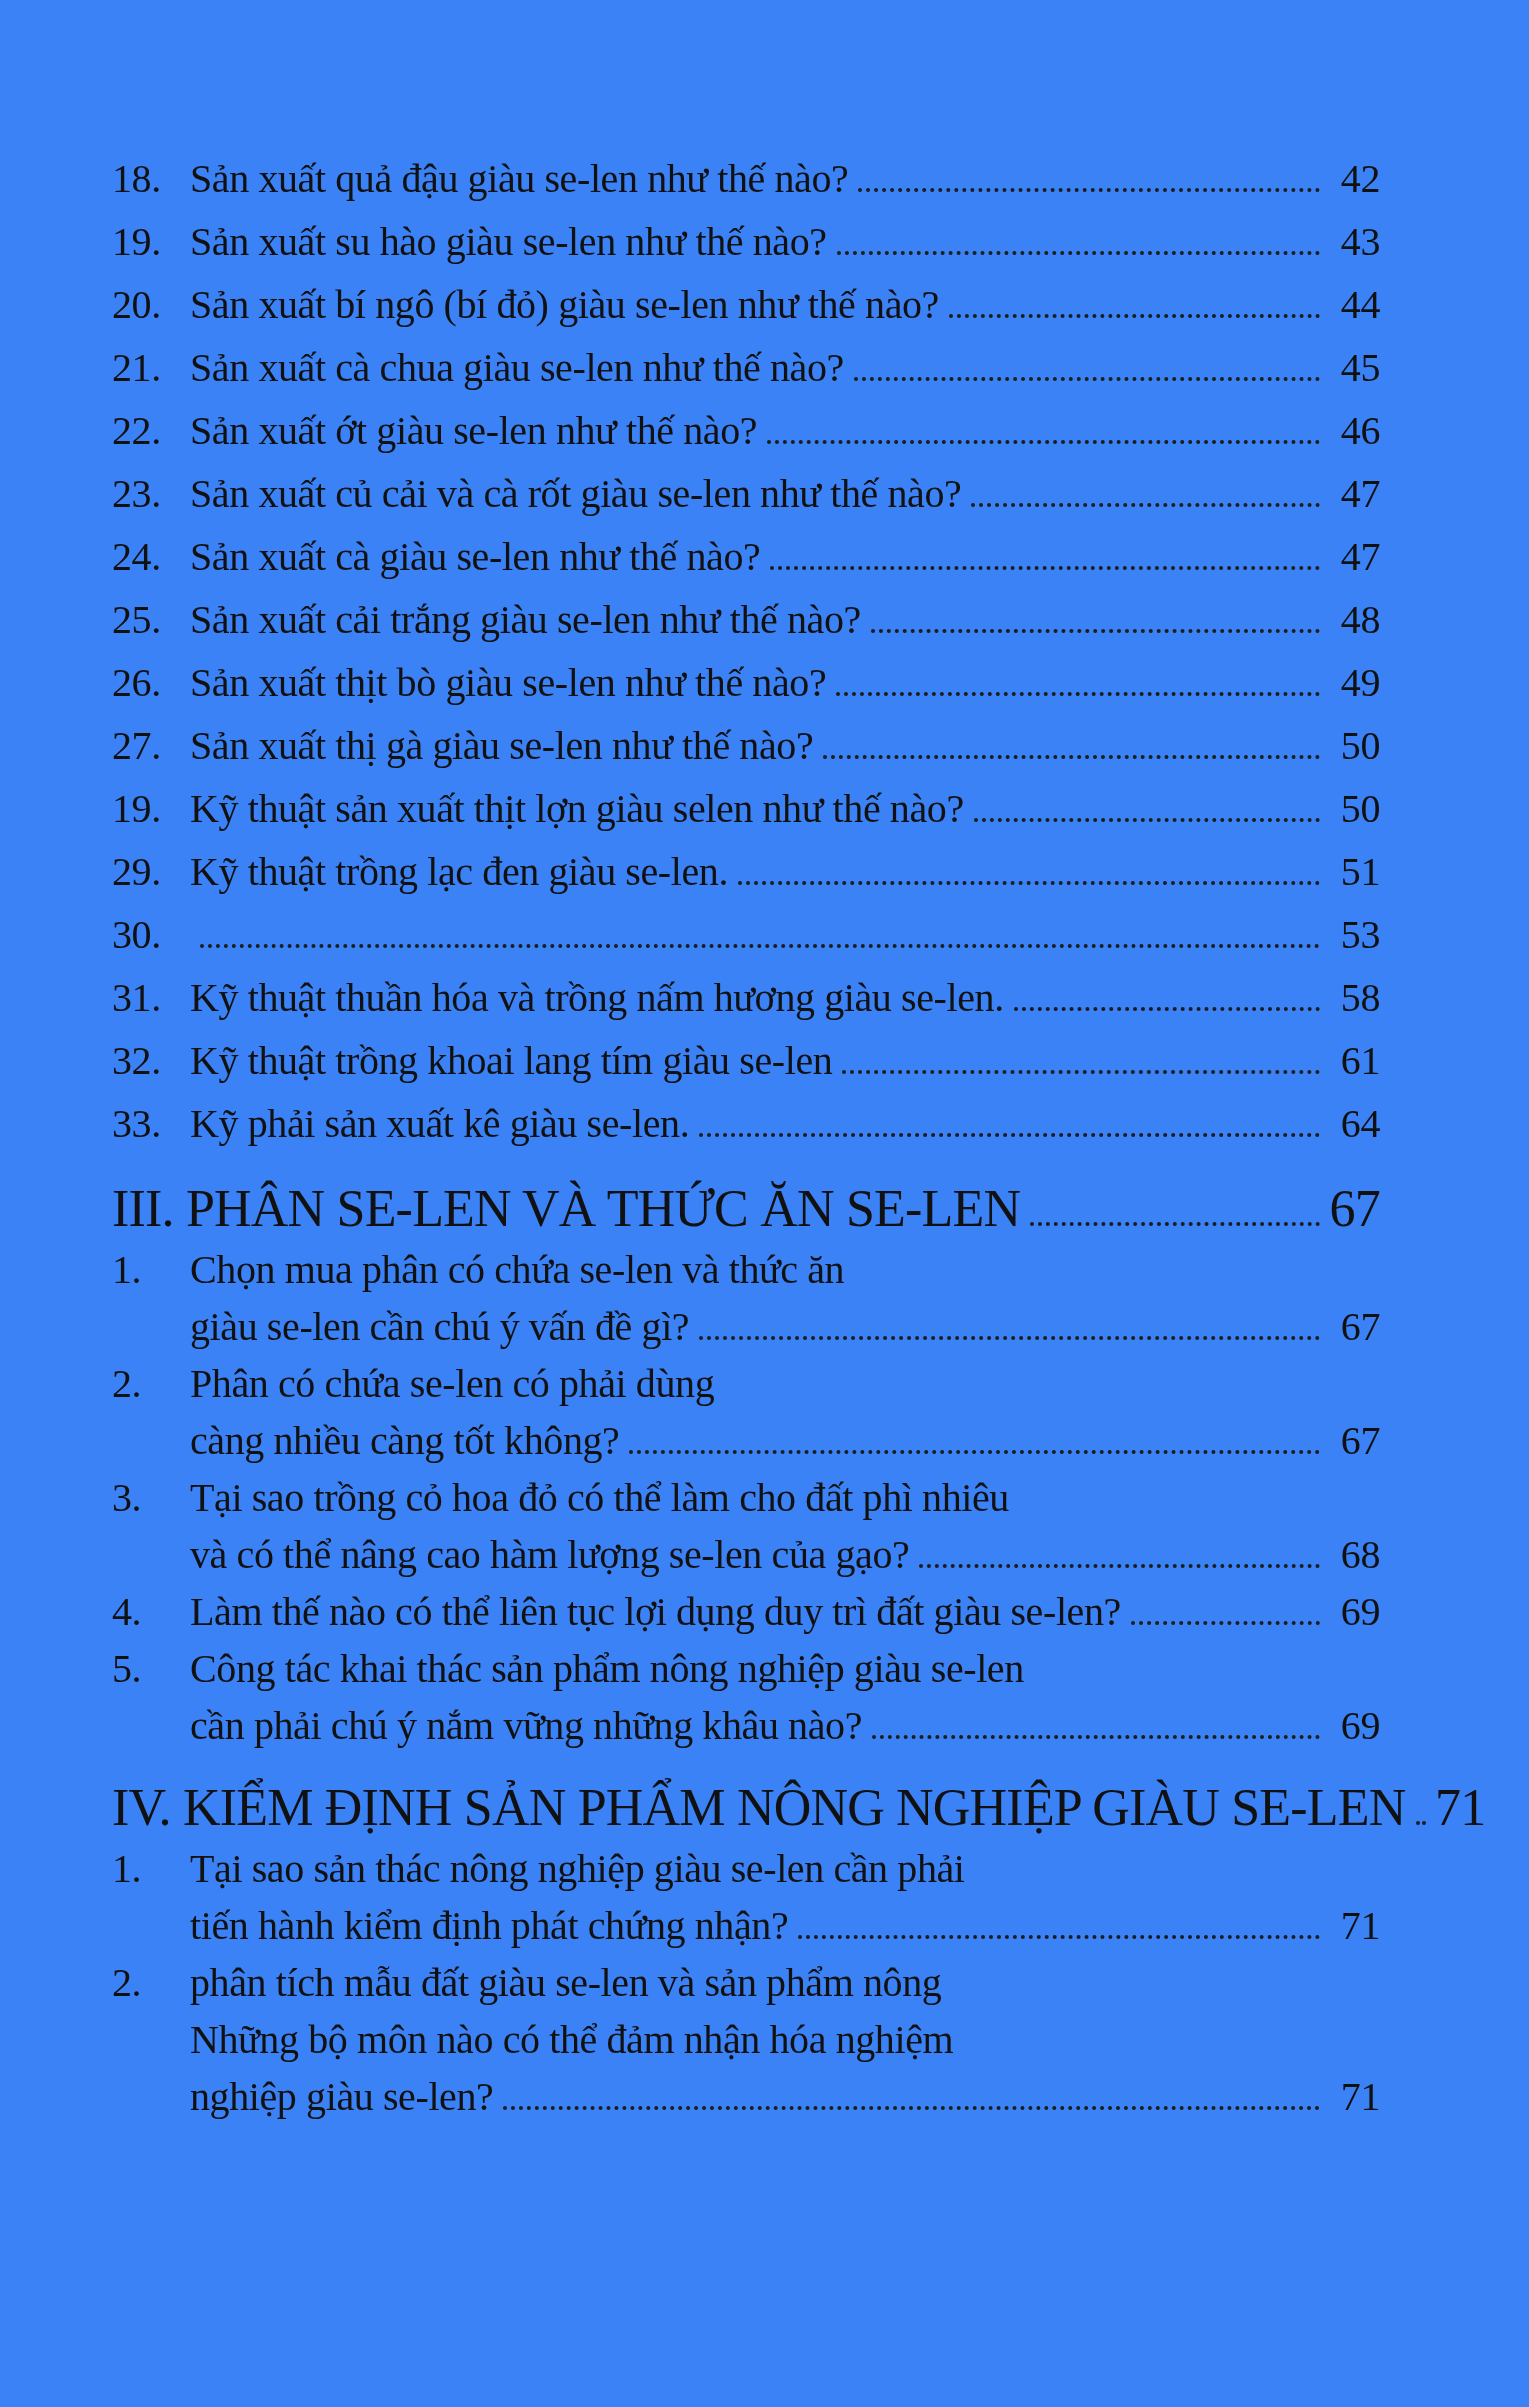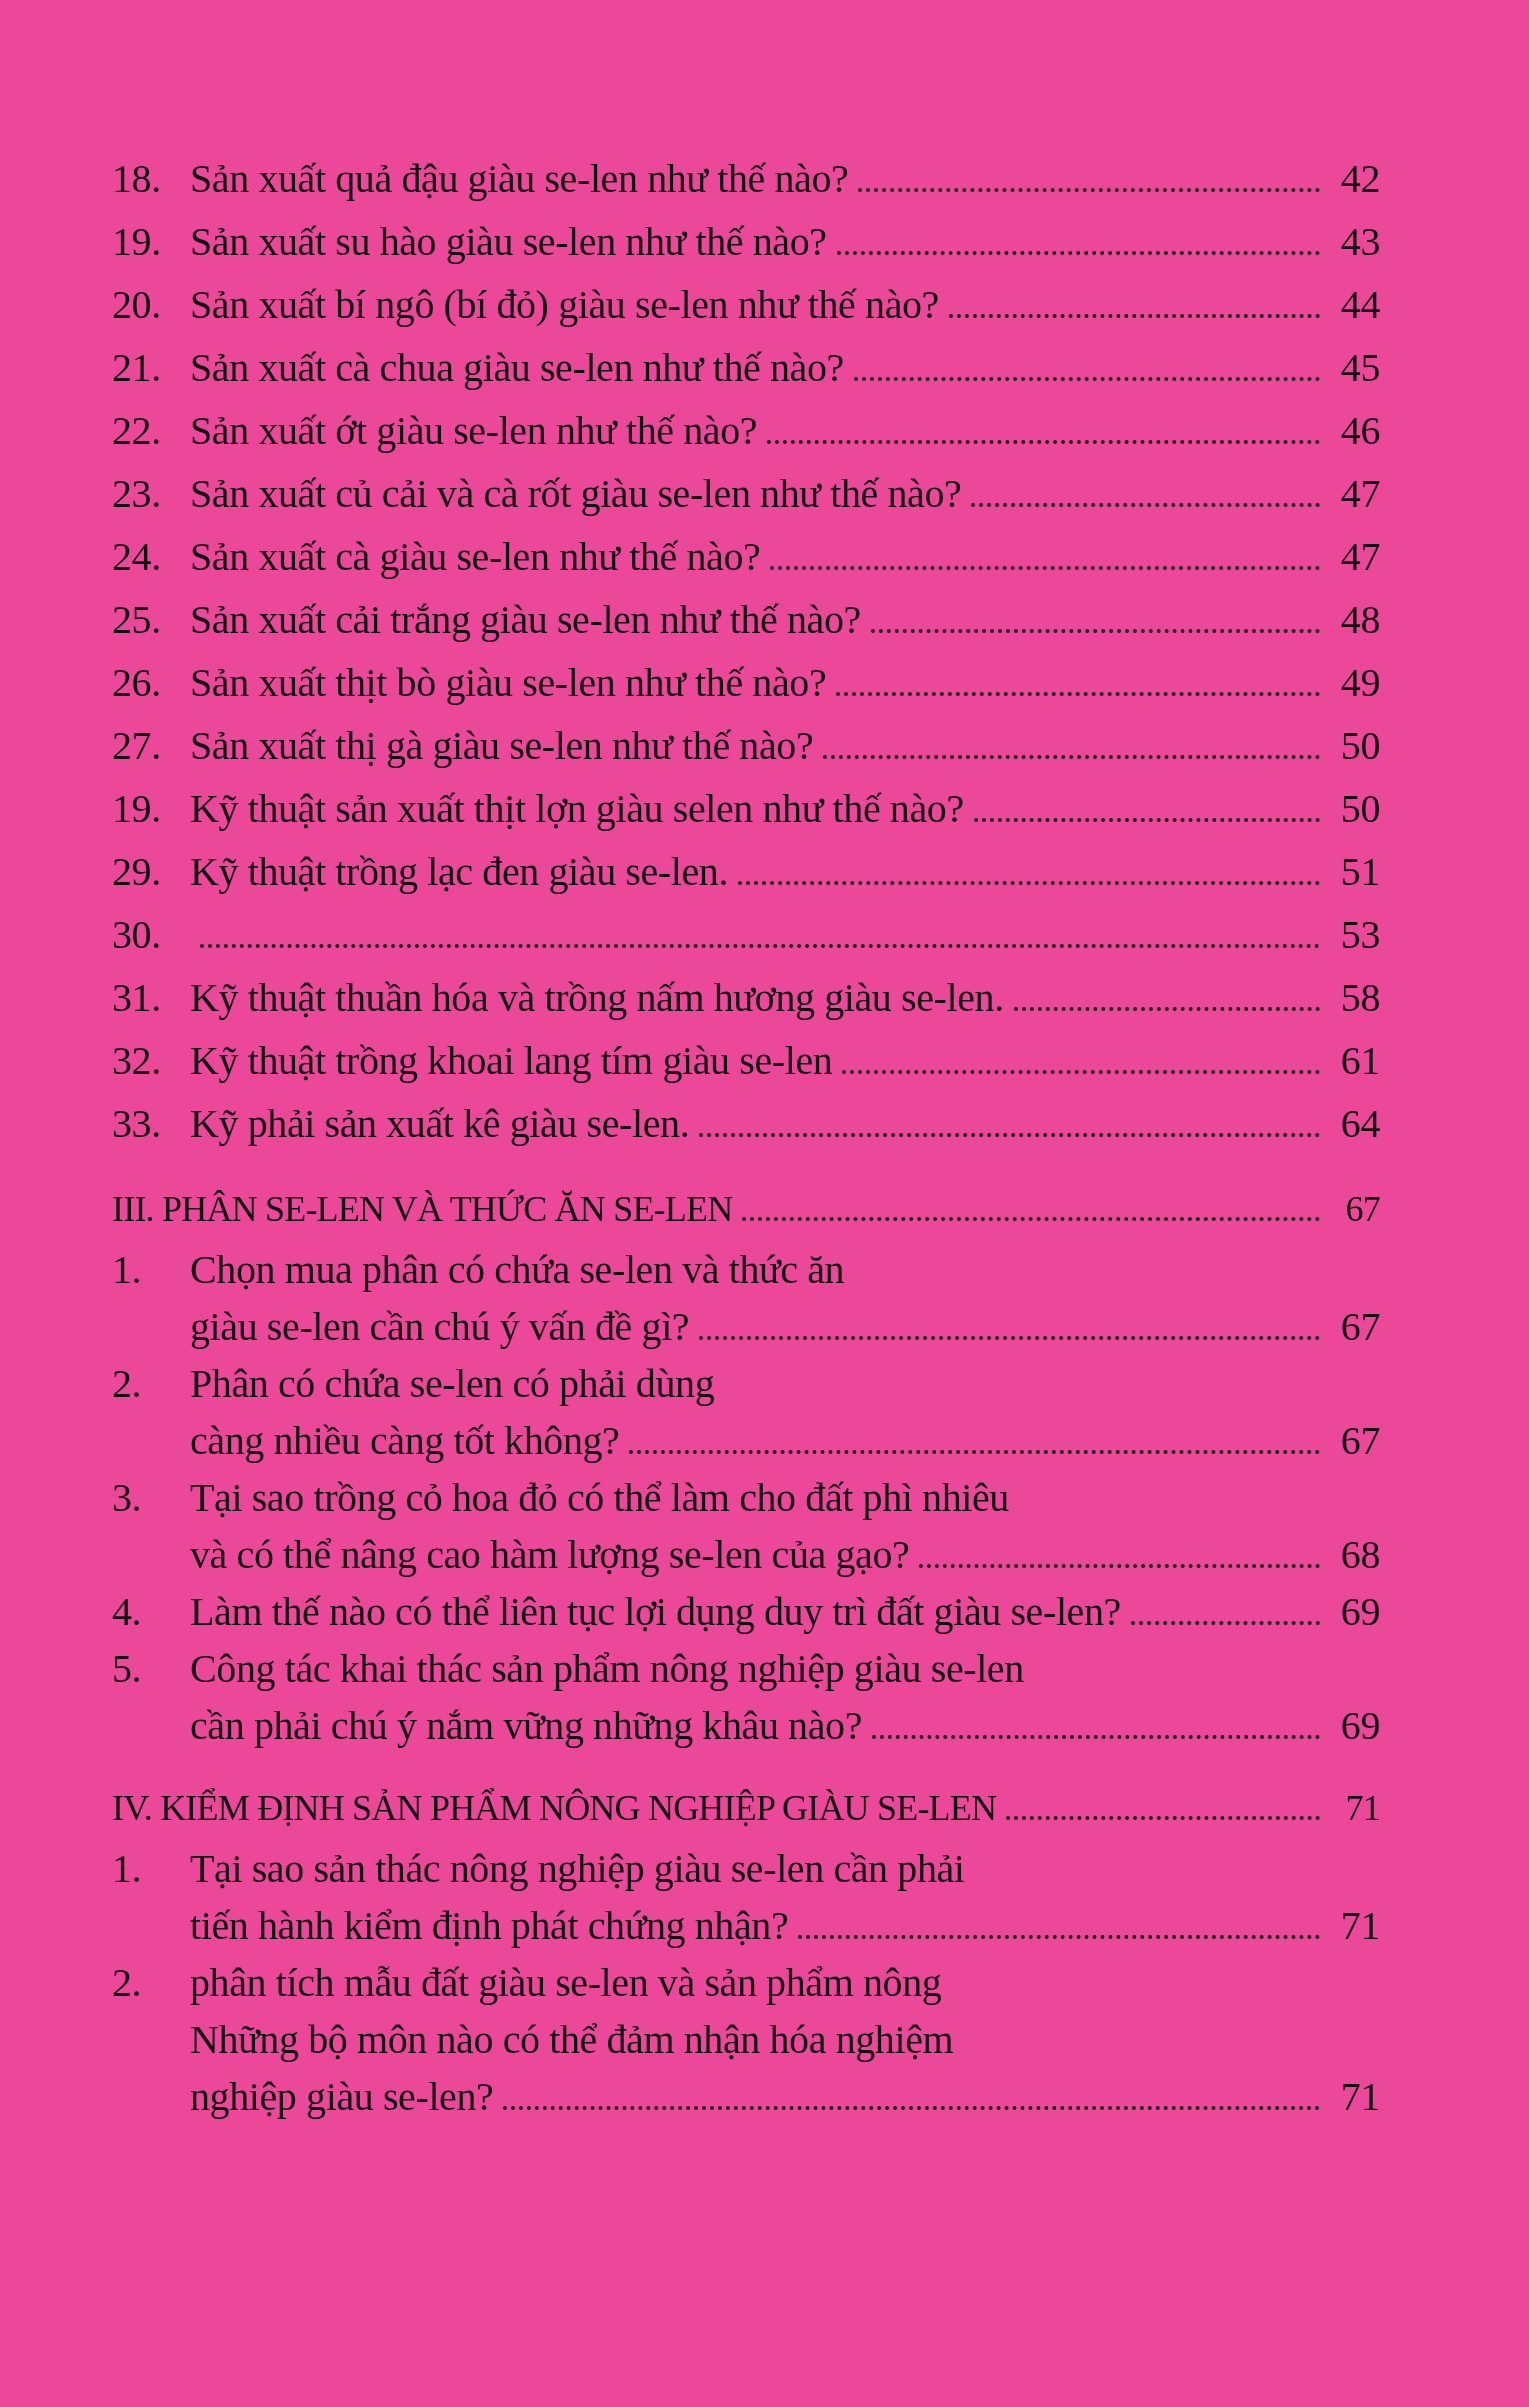--- a/index.html
+++ b/index.html
@@ -1,20 +1,20 @@
 <!DOCTYPE html>
 <html><head>
 <meta charset="utf-8">
 <style>
   html, body { margin: 0; padding: 0; background: #e8e8e8; }
   .page {
     position: relative;
     width: 1529px;
     height: 2408px;
-    background: #ec4899;
+    background: #3b82f6;
     font-family: "Liberation Serif", serif;
     color: #111;
     overflow: hidden;
   }
   .toc {
     position: absolute;
     left: 112px;
     top: 147px;
     width: 1268px;
   }
@@ -24,21 +24,21 @@
     align-items: baseline;
     letter-spacing: -0.4px;
   }
   
   .sec-numbered .line { line-height: 63px; font-size: 40px; }
   
   .sec-block { margin-top: 22px; }
   .sec-block .line { line-height: 57px; font-size: 40px; }
   .sec-block .heading .line {
     line-height: 64px;
-    font-size: 36px;
+    font-size: 52px;
     letter-spacing: -0.8px;
   }
   .num {
     flex: 0 0 78px;
     white-space: nowrap;
   }
   .entry-body { flex: 1 1 auto; min-width: 0; }
   .txt { white-space: nowrap; flex: 0 0 auto; }
   .leader {
     flex: 1 1 auto;

